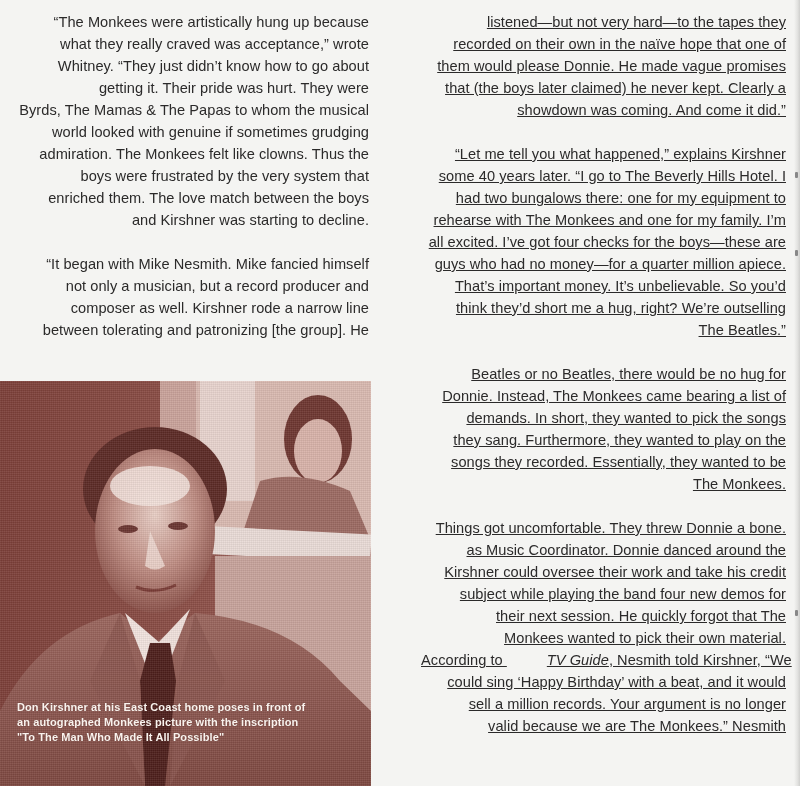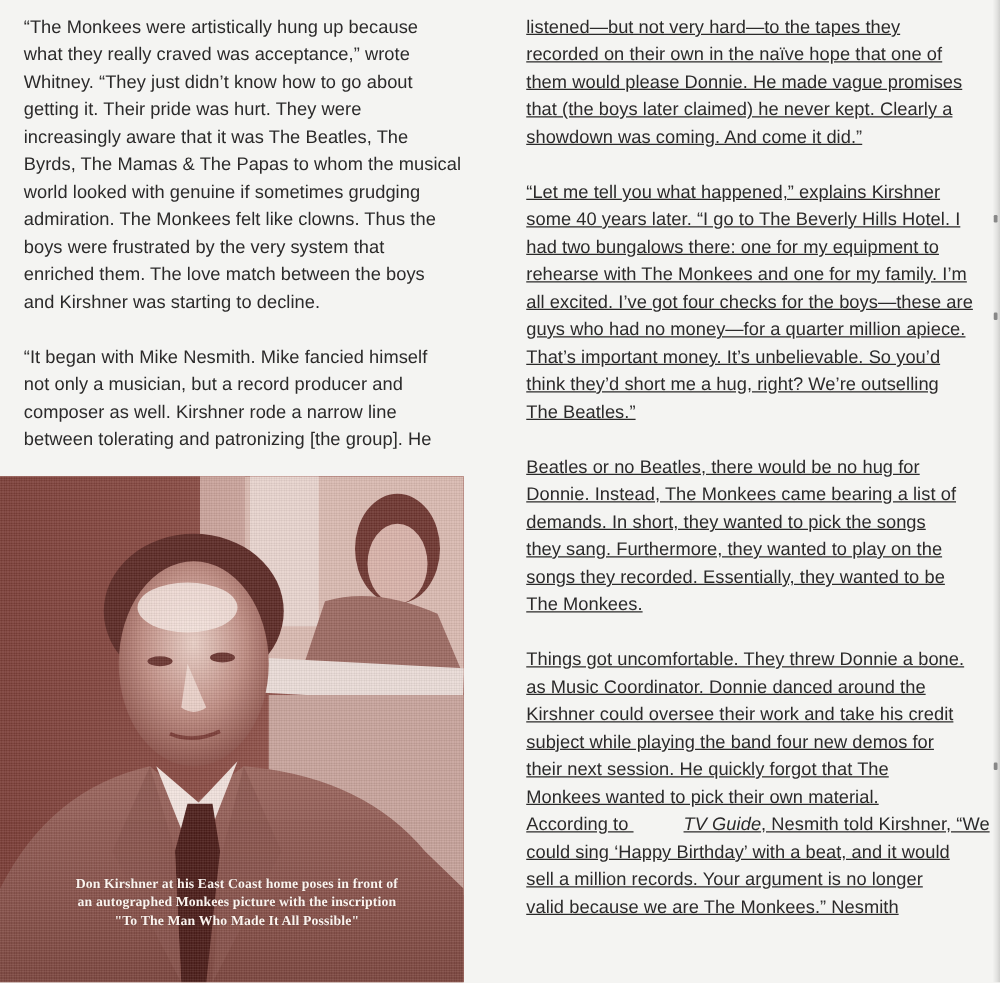--- a/index.html
+++ b/index.html
@@ -10,64 +10,62 @@
     color:#2b2a2a;
   }
   .page-edge {
     position:absolute; right:0; top:0; width:6px; height:786px;
     background:linear-gradient(to right,#f4f4f2,#e2e2e0 60%,#cfcfcd);
   }
   .page-edge .tick { position:absolute; right:2px; width:3px; height:6px; background:#888; border-radius:1px; }
   .col {
     position:absolute; font-size:14.6px; line-height:22px; letter-spacing:0.05px;
   }
-  .col p { margin:0 0 22px 0; }
+  .col p { margin:0 0 22px 0;text-align:right; }
   .col .line { display:block; white-space:nowrap; }
   #col-left { left:19px; top:11px; width:350px; }
   #col-right { left:421px; top:11px; width:365px;text-decoration:underline; }
   em { font-style:italic;margin-left:40px; }
 
   .photo {
     position:absolute; left:0; top:381px; width:371px; height:405px; overflow:hidden;
     background:#8e4f47;
   }
   .photo svg { position:absolute; left:0; top:0; }
   .photo .grain {
     position:absolute; inset:0;
     background-image:
       repeating-linear-gradient(0deg, rgba(255,255,255,0.05) 0 1px, rgba(0,0,0,0.04) 1px 2px),
       repeating-linear-gradient(90deg, rgba(255,255,255,0.04) 0 1px, rgba(0,0,0,0.03) 1px 2px);
     pointer-events:none;
   }
   .caption {
     position:absolute; left:17px; top:700px; width:345px;
-    font-family:Liberation Serif, serif; font-weight:bold;
+    font-family:Liberation Sans, sans-serif; font-weight:bold;
     font-size:11px; line-height:15px; color:#fbf3ee;
     letter-spacing:0.1px;
     text-shadow:0 0 1px rgba(0,0,0,0.3);
-    text-align:center;
   }
   .caption .line { display:block; white-space:nowrap; }
 </style>
 </head>
 <body>
 
 <div class="page-edge">
   <span class="tick" style="top:172px"></span>
   <span class="tick" style="top:250px"></span>
   <span class="tick" style="top:610px"></span>
 </div>
 
 <div class="col" id="col-left">
   <p>
     <span class="line">“The Monkees were artistically hung up because</span>
     <span class="line">what they really craved was acceptance,” wrote</span>
     <span class="line">Whitney. “They just didn’t know how to go about</span>
     <span class="line">getting it. Their pride was hurt. They were</span>
-    <span class="line">increasingly aware that it was The Beatles, The</span>
     <span class="line">Byrds, The Mamas &amp; The Papas to whom the musical</span>
     <span class="line">world looked with genuine if sometimes grudging</span>
     <span class="line">admiration. The Monkees felt like clowns. Thus the</span>
     <span class="line">boys were frustrated by the very system that</span>
     <span class="line">enriched them. The love match between the boys</span>
     <span class="line">and Kirshner was starting to decline.</span>
   </p>
   <p>
     <span class="line">“It began with Mike Nesmith. Mike fancied himself</span>
     <span class="line">not only a musician, but a record producer and</span>

